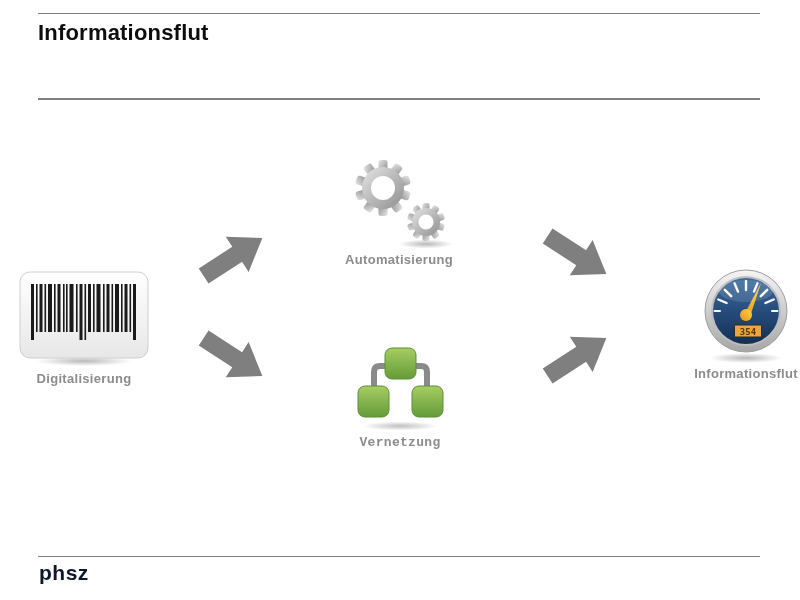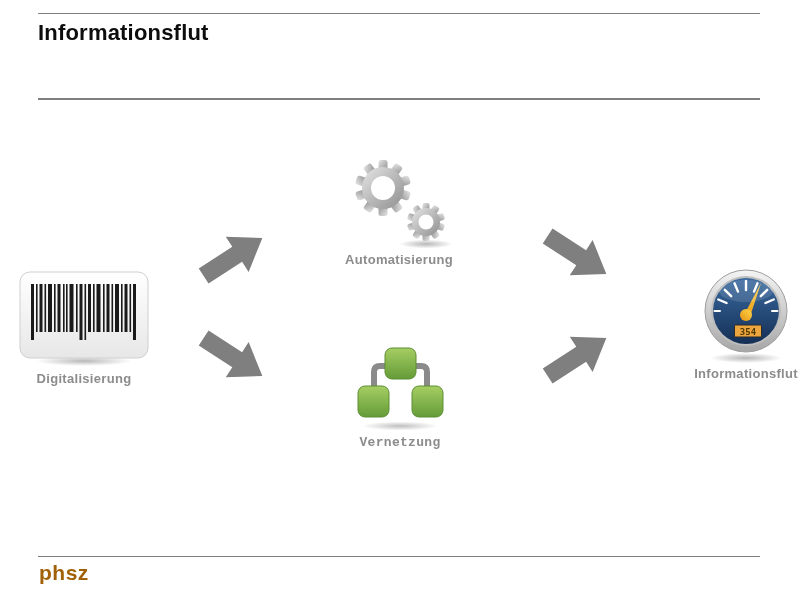--- a/index.html
+++ b/index.html
@@ -5,21 +5,21 @@
   html,body{margin:0;padding:0;background:#ffffff;}
   .slide{position:relative;width:800px;height:600px;background:#ffffff;overflow:hidden;
          font-family:"Liberation Sans","DejaVu Sans",sans-serif;}
   .rule{position:absolute;left:38px;width:722px;background:#7f7f7f;}
   .rule-top{top:13px;height:1px;}
   .rule-mid{top:98px;height:2px;}
   .rule-footer{top:556px;height:1px;}
   .slide-title{position:absolute;left:38px;top:20px;margin:0;font-size:22px;font-weight:bold;
                color:#0d0d0d;letter-spacing:0.2px;}
   .footer-logo{position:absolute;left:39px;top:561px;font-size:21px;font-weight:bold;
-               color:#a16207;letter-spacing:0.5px;}
+               color:#0f172a;letter-spacing:0.5px;}
   .node{position:absolute;display:flex;flex-direction:column;align-items:center;}
   .node svg{display:block;}
   .node-label{margin-top:3px;font-size:13px;font-weight:bold;color:#8c8c8c;
               letter-spacing:0.3px;text-align:center;white-space:nowrap;}
   .node-digitalisierung{left:4px;top:268px;width:160px;}
   .node-automatisierung{left:319px;top:155px;width:160px;}
   .node-vernetzung{left:320px;top:346px;width:160px;font-family:Liberation Mono, monospace;}
   .node-informationsflut{left:666px;top:267px;width:160px;}
   .arrow{position:absolute;width:90px;height:62px;}
   .arrow-1{left:188px;top:226px;}

